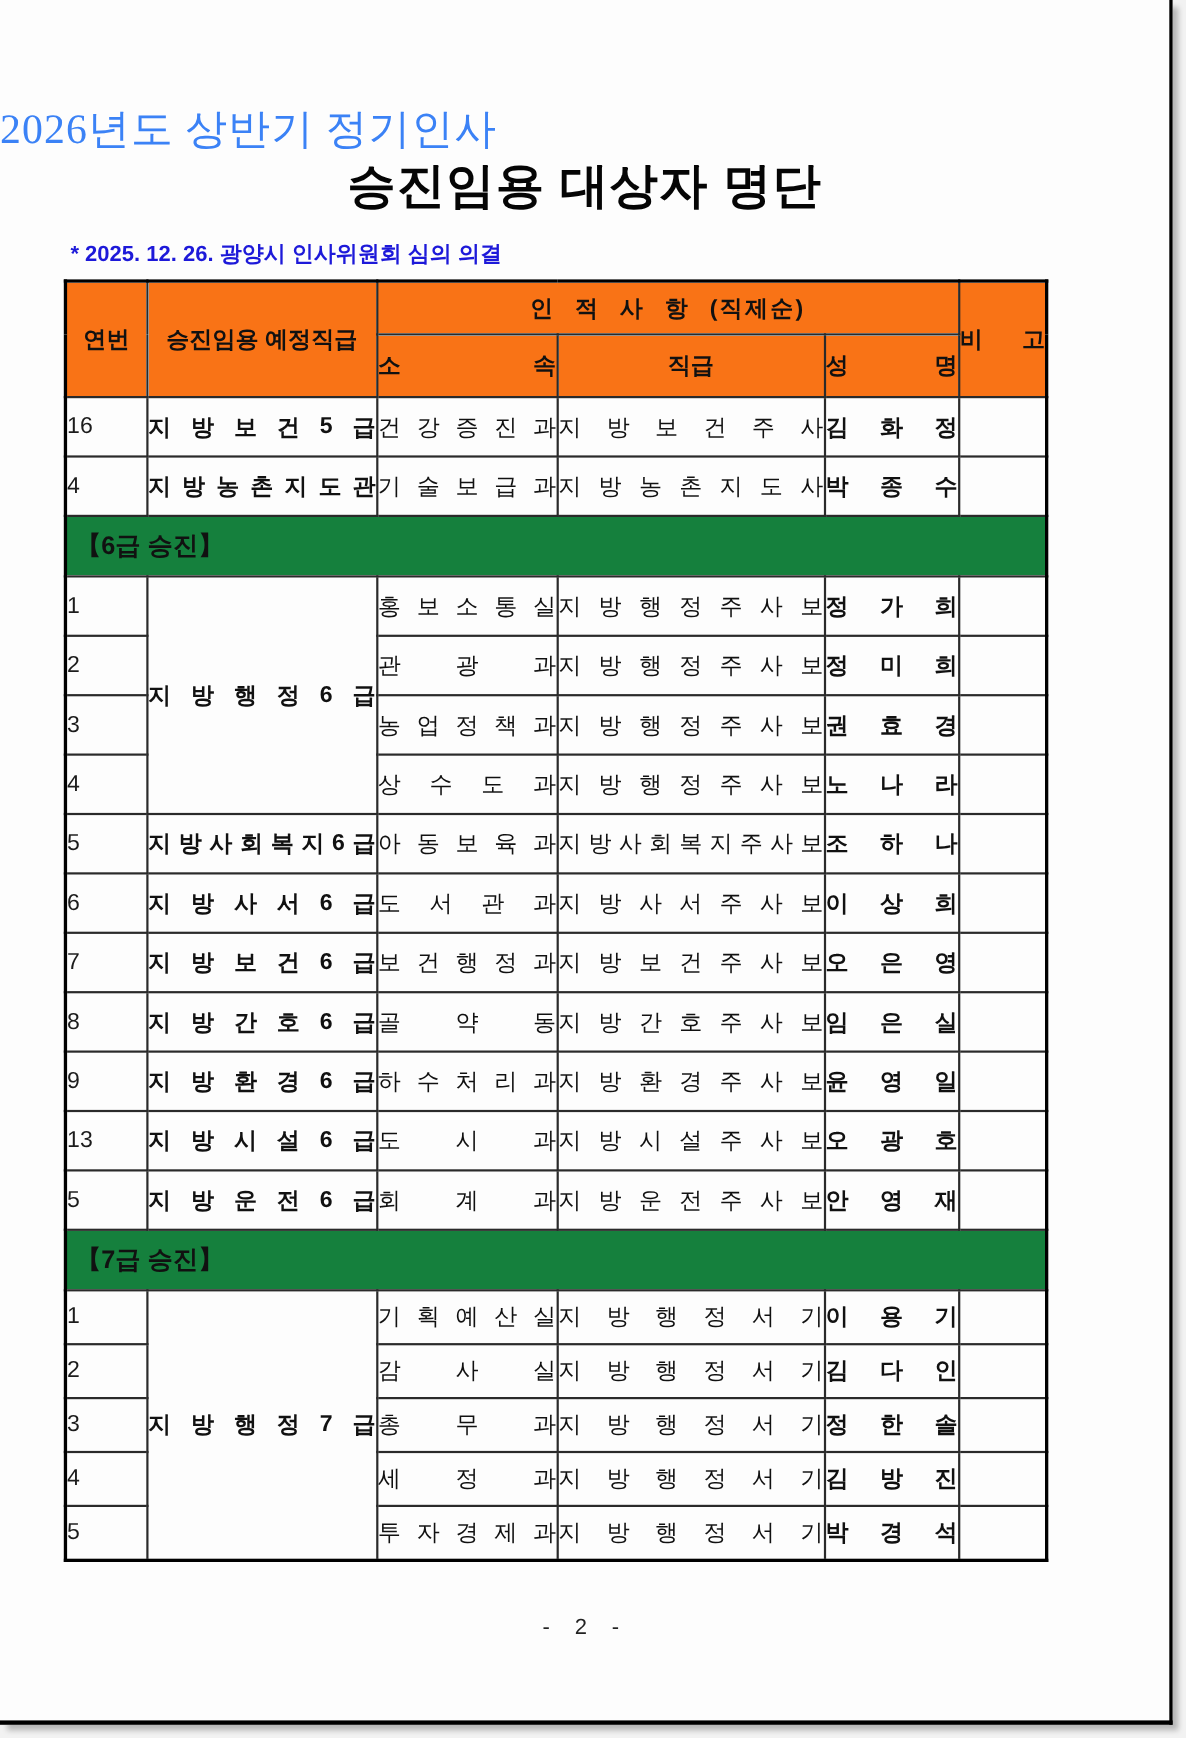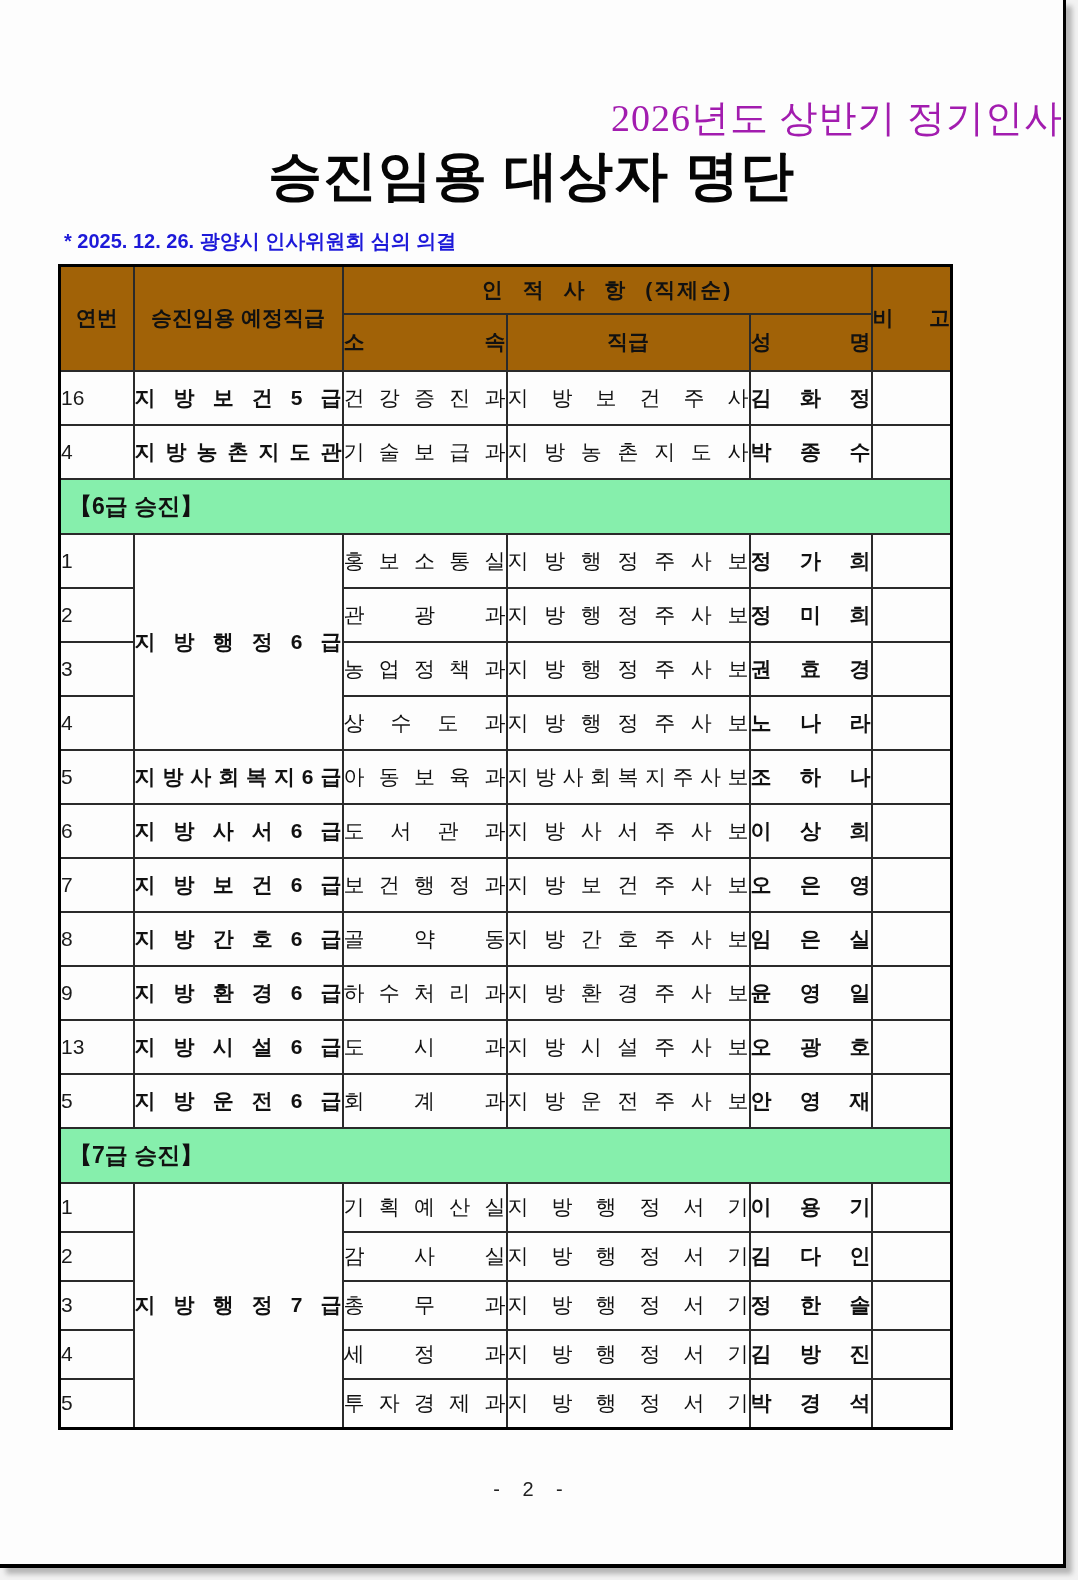--- a/index.html
+++ b/index.html
@@ -4,47 +4,47 @@
 <style>
   html,body{margin:0;padding:0;background:#f2f2f2;}
   body{width:1078px;height:1580px;font-family:"Liberation Sans",sans-serif;color:#111;}
   .page{
     position:relative;width:1063px;height:1564px;background:#fdfdfd;
     border-right:3px solid #000;border-bottom:4px solid #000;
     box-shadow:6px 6px 5px rgba(0,0,0,0.25);
     overflow:hidden;
   }
   .title-serif{
-    margin-top:98px;text-align:right;
+    margin-top:98px;text-align:left;
     font-family:"Liberation Serif",serif;font-size:38px;font-weight:400;
-    letter-spacing:1px;color:#a21caf;line-height:1.1;
+    letter-spacing:1px;color:#3b82f6;line-height:1.1;
   }
   .title-main{
     margin-top:8px;text-align:center;
-    font-size:54px;font-weight:700;letter-spacing:1px;color:#050505;line-height:1.0;
+    font-size:44px;font-weight:700;letter-spacing:1px;color:#050505;line-height:1.0;
   }
   .note{
     margin:28px 0 0 64px;font-size:20px;font-weight:700;line-height:1.1;
   }
   table.promo{
     border-collapse:collapse;table-layout:fixed;
     margin:12px 0 0 58px;width:892px;
     border:3px solid #000;
   }
   table.promo th,table.promo td{
     border:2px solid #2a2a2a;padding:0;vertical-align:middle;
     font-size:21px;overflow:hidden;
   }
-  thead th{background:#a16207;font-weight:700;font-size:22px;text-align:center;}
+  thead th{background:#f97316;font-weight:700;font-size:22px;text-align:center;}
   tr.hr1 th{height:46px;}
   tr.hr2 th{height:55px;}
   .h-personal{letter-spacing:2px;word-spacing:10px;}
   tr.r-data td{height:52px;}
   tr.r-short td{height:47px;}
-  tr.r-sec td{height:53px;text-align:left;font-weight:700;font-size:23px;padding-left:8px;background:#86efac;}
+  tr.r-sec td{height:53px;text-align:left;font-weight:700;font-size:23px;padding-left:8px;background:#15803d;}
   td.c-no{font-size:21px;color:#1c1c1c;}
   td.c-target{font-weight:700;padding:0 26px;}
   td.c-dept{padding:0 10px;}
   td.c-rank{padding:0 23px;}
   td.c-name{font-weight:700;font-size:22px;padding:0 20px;}
   th.hd-dept{padding:0 40px;}
   th.hd-name{padding:0 32px;}
   th.hd-remark{padding:0 15px;}
   .dw{width:100%;text-align:center;}
   .dist{display:flex;justify-content:space-between;align-items:center;}

